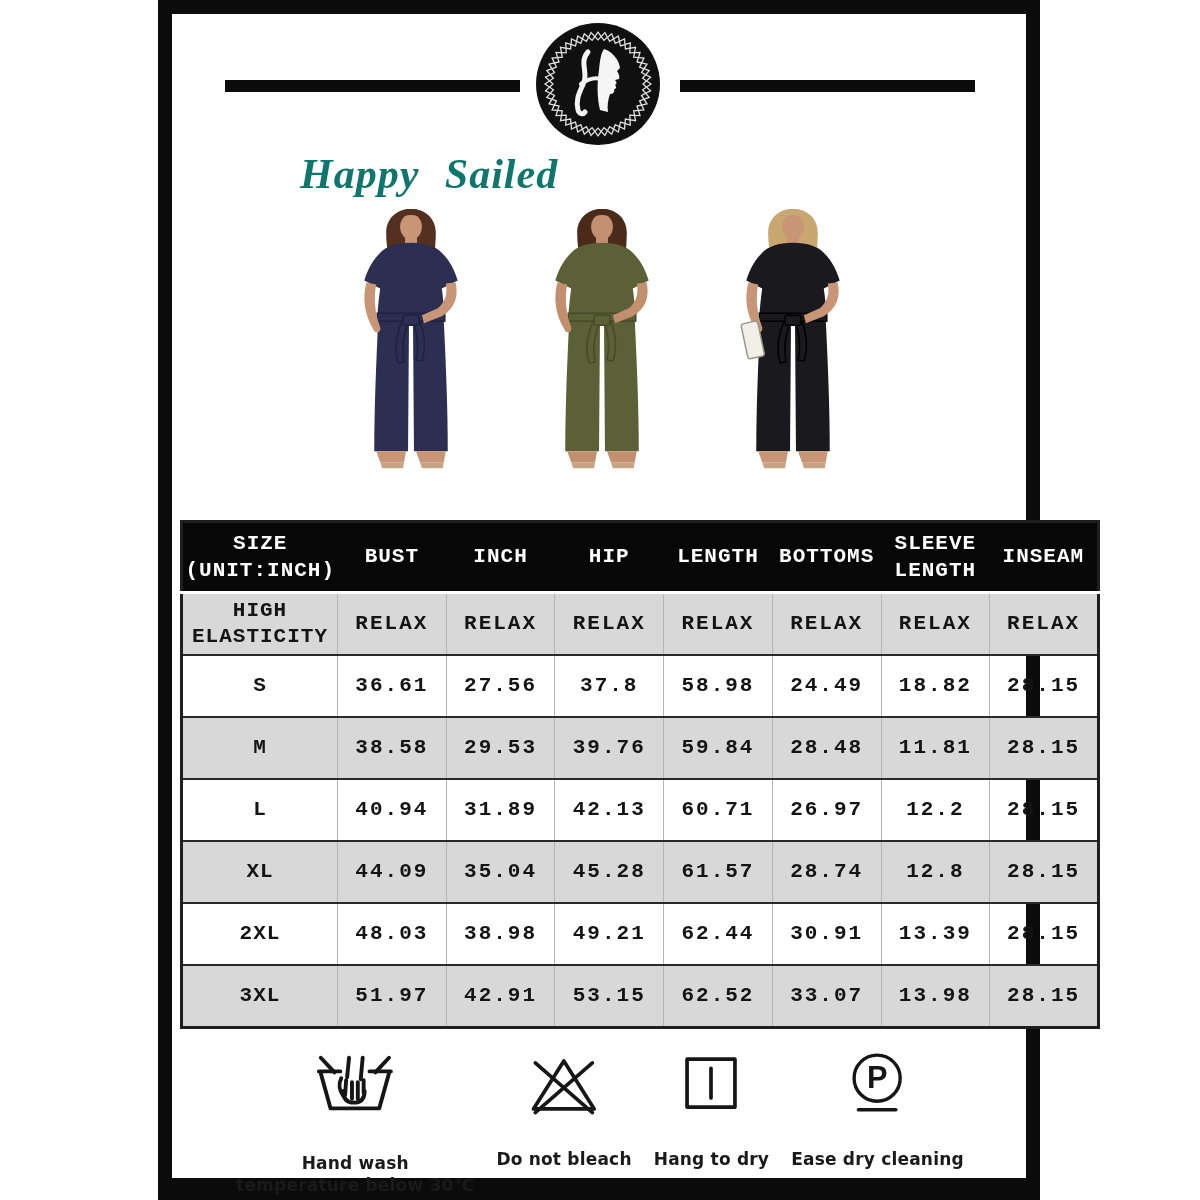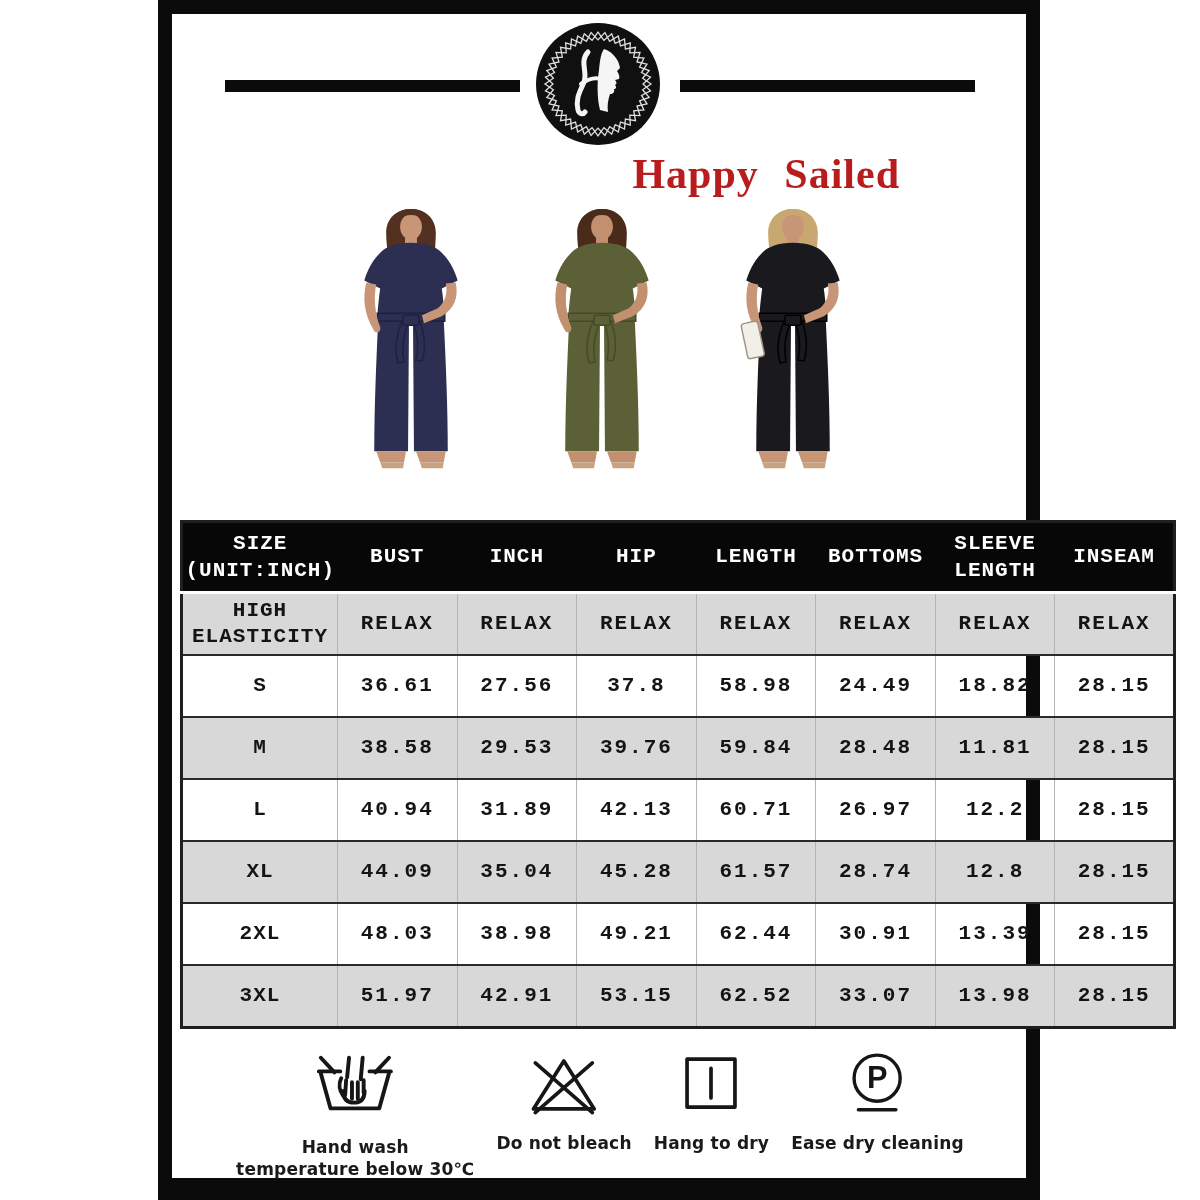--- a/index.html
+++ b/index.html
@@ -4,29 +4,29 @@
 <style>
   html,body{margin:0;padding:0;background:#ffffff;}
   .canvas{position:relative;width:1200px;height:1200px;background:#fff;overflow:hidden;
           font-family:"Liberation Sans",sans-serif;color:#141414;}
   .frame{position:absolute;left:158px;top:0;width:882px;height:1200px;box-sizing:border-box;
          border:14px solid var(--frame,#0b0b0b);border-bottom-width:22px;background:transparent;}
   .bar{position:absolute;top:80px;height:12px;background:var(--frame,#0d0d0d);}
   .bar.left{left:225px;width:295px;}
   .bar.right{left:680px;width:295px;}
   .logo{position:absolute;left:534px;top:22px;width:128px;height:124px;}
-  .title{position:absolute;left:300px;top:150px;width:600px;text-align:right;
+  .title{position:absolute;left:300px;top:150px;width:600px;text-align:left;
          font-family:"Liberation Serif",serif;font-weight:700;font-size:42px;
-         letter-spacing:1px;word-spacing:14px;color:#b91c1c;}
+         letter-spacing:1px;word-spacing:14px;color:#0f766e;font-style:italic;}
   .models{position:absolute;left:336px;top:203px;width:532px;height:298px;
           display:flex;justify-content:space-between;}
   .model-figure{width:150px;height:298px;}
 
   
-  .sizetable{position:absolute;left:180px;top:520px;width:996px;border-collapse:collapse;
+  .sizetable{position:absolute;left:180px;top:520px;width:920px;border-collapse:collapse;
              table-layout:fixed;font-family:"Liberation Mono",monospace;font-weight:700;
              color:#141414;text-align:center;border:3px solid #1f1f1f;}
   .sizetable th,.sizetable td{padding:0;vertical-align:middle;}
   .sizetable thead th{background:var(--header-bg,#070707);color:var(--header-fg,#fff);
              height:68px;font-size:21px;letter-spacing:1px;line-height:1.3;
              border-bottom:3px solid #ffffff;font-weight:700;}
   .sizetable tbody td{height:60px;font-size:21px;letter-spacing:2px;line-height:1.25;
              border-top:2px solid #2a2a2a;}
   .sizetable tbody td + td{border-left:1px solid #b5b5b5;text-align:center;}
   .sizetable tbody tr.alt td{background:var(--alt-bg,#d8d8d8);}
@@ -34,21 +34,21 @@
 
   
   .care{position:absolute;left:180px;top:1050px;width:840px;display:flex;
         justify-content:center;align-items:flex-start;gap:22px;}
   .care-item{display:flex;flex-direction:column;align-items:center;}
   .care-icon{height:70px;}
   .care-icon.tall{height:74px;}
   .care-icon *{stroke:#161616;stroke-width:4;fill:none;stroke-linecap:round;stroke-linejoin:round;}
   .care-icon .fillspot{fill:#161616;stroke:none;}
   .care-icon text{fill:#161616;stroke:none;}
-  .care-label{margin-top:12px;text-align:center;font-family:"DejaVu Sans",sans-serif;
+  .care-label{margin-top:28px;text-align:center;font-family:"DejaVu Sans",sans-serif;
         font-weight:700;font-size:17px;line-height:1.3;letter-spacing:0.2px;color:#1a1a1a;
         white-space:nowrap;}
 </style>
 </head>
 <body>
 
 <div class="canvas">
 
   <div class="frame"></div>
   <div class="bar left"></div>

